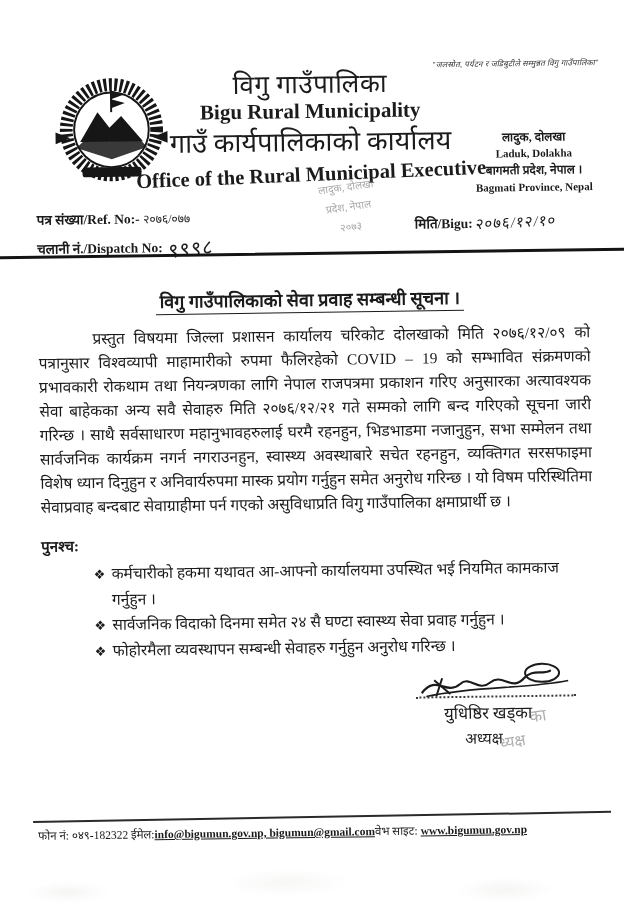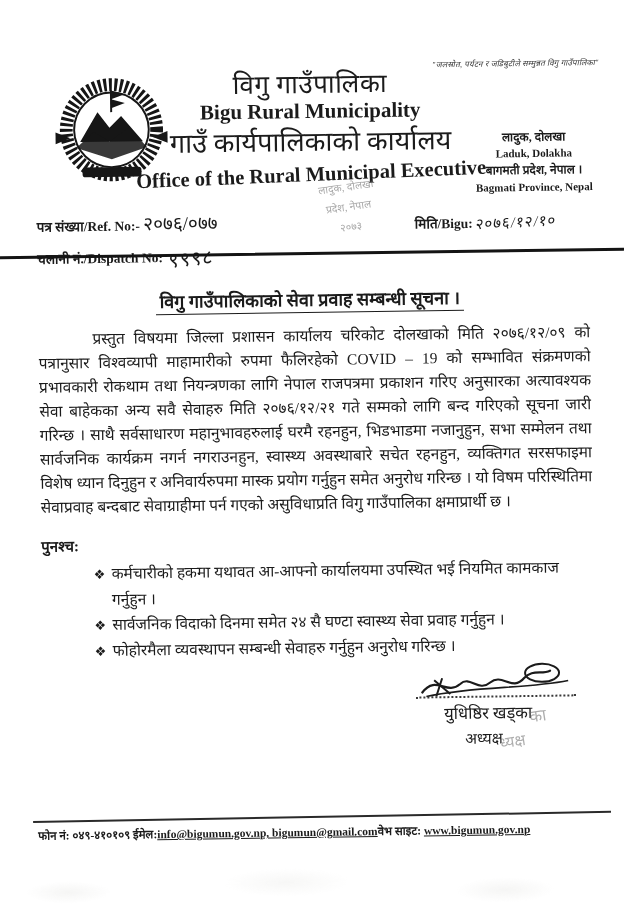--- a/index.html
+++ b/index.html
@@ -16,21 +16,21 @@
   .np-xl2{font-size:27px;margin-top:3px;}
   .office-line{font-size:20.5px;font-weight:700;white-space:nowrap;transform:rotate(-1.6deg);margin-top:6px;}
   .address{position:absolute;right:8px;top:132px;width:156px;text-align:center;line-height:1.45;}
   .addr-np{font-size:12px;font-weight:700;}
   .addr-en{font-size:11px;font-weight:700;}
   .stamp-header{position:absolute;left:292px;top:178px;width:120px;text-align:center;transform:rotate(-7deg);color:#5d5d5d;opacity:.55;font-size:10.5px;line-height:1.9;}
 
   
   .meta-left{position:absolute;left:40px;top:205px;font-size:13.5px;line-height:1.8;}
   .meta-label{font-weight:700;}
-  .meta-value{font-size:19px;}
+  .meta-value{font-size:12px;}
   .handwrite{display:inline-block;font-size:20px;transform:rotate(-5deg) skewX(-6deg);letter-spacing:1px;margin-left:2px;vertical-align:middle;}
   .date-row{position:absolute;left:418px;top:214px;font-size:13.5px;}
   .date-hand{display:inline-block;font-size:15px;transform:rotate(-2deg) skewX(-8deg);letter-spacing:1px;}
   .rule-top{position:absolute;left:-4px;top:252px;width:632px;height:3px;background:#141414;border-radius:2px;}
 
   
   .title-wrap{position:absolute;left:0;top:287px;width:624px;text-align:center;}
   .title-text{font-size:18px;font-weight:700;border-bottom:1.6px solid #1b1b1b;padding:0 4px 2px 4px;}
   .content{position:absolute;left:40px;top:324px;width:552px;}
   .body-para{margin:0;font-size:15.5px;line-height:24px;text-align:justify;text-indent:54px;height:200px;overflow:hidden;}
@@ -44,21 +44,21 @@
   .squiggle{display:block;margin:0 auto;}
   .dotted-line{width:160px;margin:-8px auto 3px auto;border-top:2px dotted #3a3a3a;}
   .sig-name{font-size:16.5px;white-space:nowrap;}
   .sig-title{font-size:15.5px;margin-top:3px;white-space:nowrap;}
   .stamp-echo{display:inline-block;color:#6a6a6a;opacity:.55;transform:rotate(-8deg) translate(-4px,3px);}
 
   
   .rule-bottom{position:absolute;left:28px;top:816px;width:578px;height:2px;background:#2a2a2a;transform:rotate(-0.2deg);}
   .footer{position:absolute;left:33px;top:824px;width:575px;font-size:11.5px;white-space:nowrap;}
   .footer .link{font-weight:700;text-decoration:underline;}
-  .footer .plain{font-weight:700;}
+  .footer .plain{font-weight:400;}
 
   .scan-noise{position:absolute;left:0;bottom:0;width:624px;height:70px;pointer-events:none;opacity:.5;
     background:
       radial-gradient(60px 16px at 10% 70%, #ececea 0%, transparent 70%),
       radial-gradient(90px 20px at 45% 60%, #efefed 0%, transparent 70%),
       radial-gradient(70px 18px at 80% 75%, #ececea 0%, transparent 70%);}
 </style>
 </head>
 <body>
 
@@ -142,18 +142,18 @@
         <path d="M18 20 L34 34 M26 18 L20 36" fill="none" stroke="#1b1b1b" stroke-width="2"></path>
       </svg>
       <div class="dotted-line"></div>
       <div class="sig-name"><span>युधिष्ठिर खड्का</span><span class="stamp-echo">का</span></div>
       <div class="sig-title"><span>अध्यक्ष</span><span class="stamp-echo">ध्यक्ष</span></div>
     </div>
 
     <div class="rule-bottom"></div>
 
     <div class="footer">
-      <span class="plain">फोन नं: </span><span class="plain">०४९-४१०१०९</span><span class="plain"> ईमेल:</span><span class="link">info@bigumun.gov.np, bigumun@gmail.com</span><span class="plain">वेभ साइट: </span><span class="link">www.bigumun.gov.np</span>
+      <span class="plain">फोन नं: </span><span class="plain">०४९-182322</span><span class="plain"> ईमेल:</span><span class="link">info@bigumun.gov.np, bigumun@gmail.com</span><span class="plain">वेभ साइट: </span><span class="link">www.bigumun.gov.np</span>
     </div>
 
     <div class="scan-noise"></div>
   </div>
 </div>
 
 </body></html>

